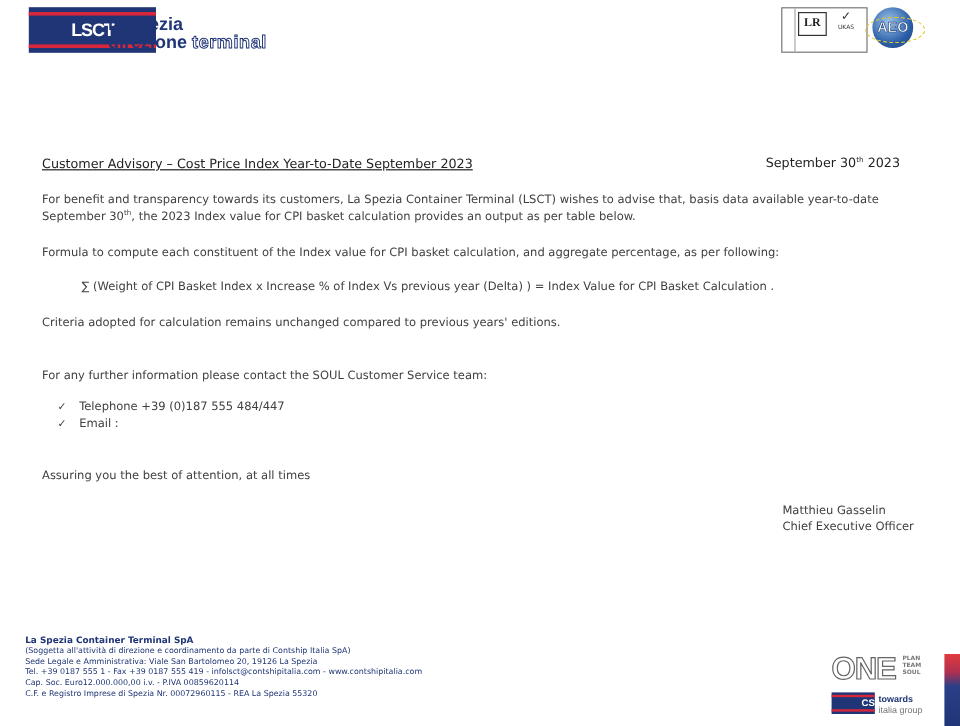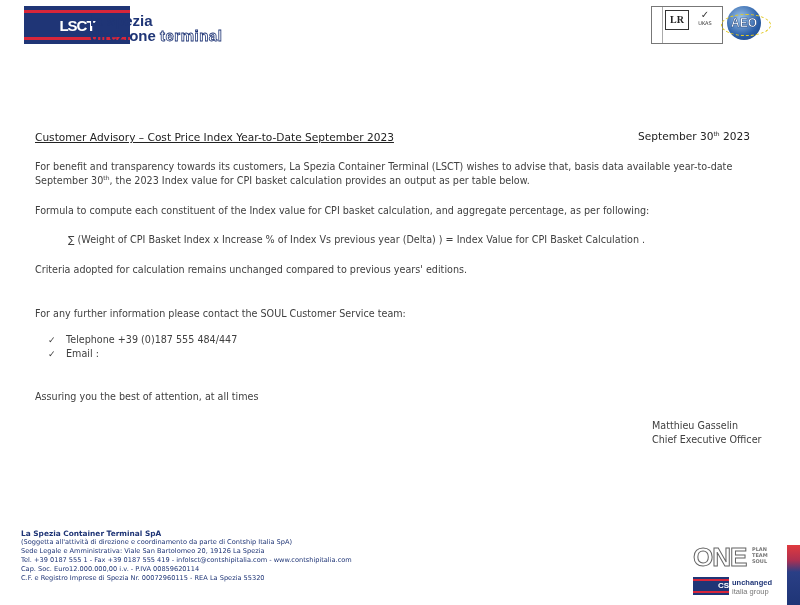--- a/index.html
+++ b/index.html
@@ -112,16 +112,16 @@
   <div>C.F. e Registro Imprese di Spezia Nr. 00072960115 - REA La Spezia 55320</div>
 </div>
 <div class="abs one">ONE</div>
 <div class="abs one-small">PLAN TEAM SOUL</div>
 <div class="abs cs-logo">
   <div class="stripe" style="top:2px"></div>
     <div class="stripe" style="bottom:2px"></div>
   <div class="t">CS</div>
 </div>
 <div class="abs cs-text">
-  <div class="b">unchanged</div>
+  <div class="b">towards</div>
   <div class="g">italia group</div>
 </div>
 <div class="abs corner-bar"></div>
 
 </body></html>

